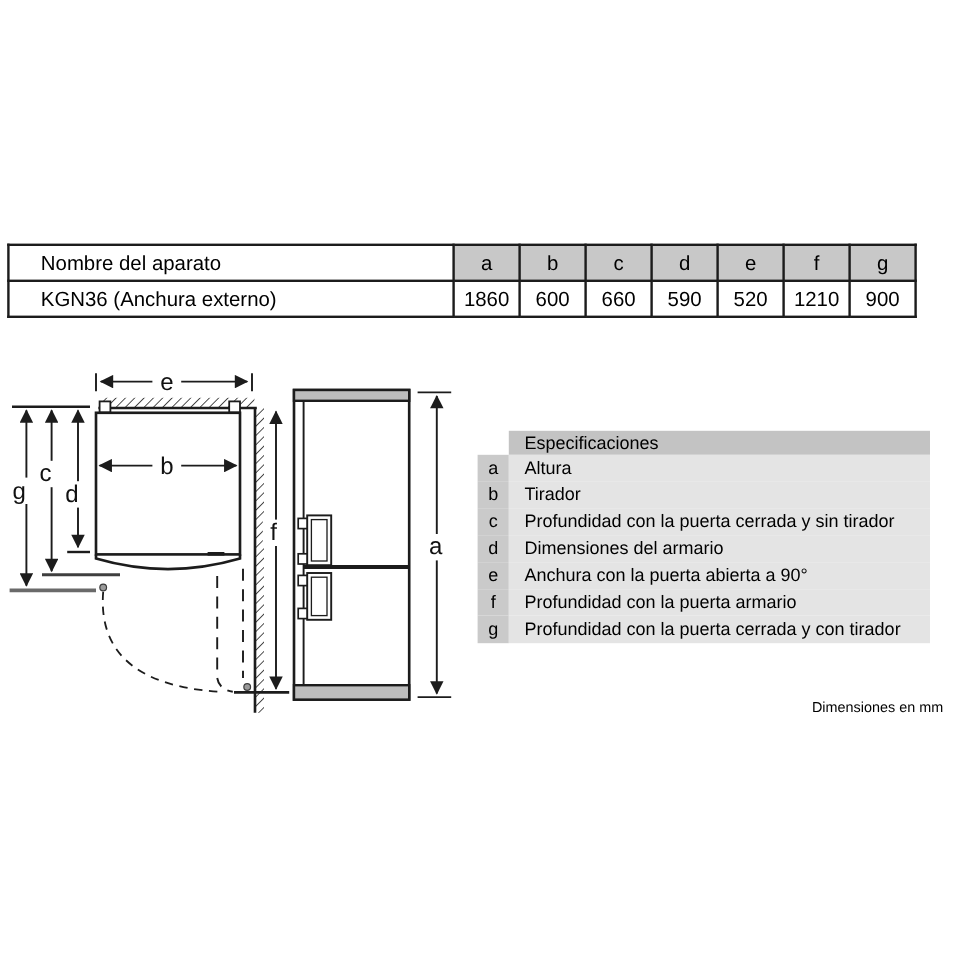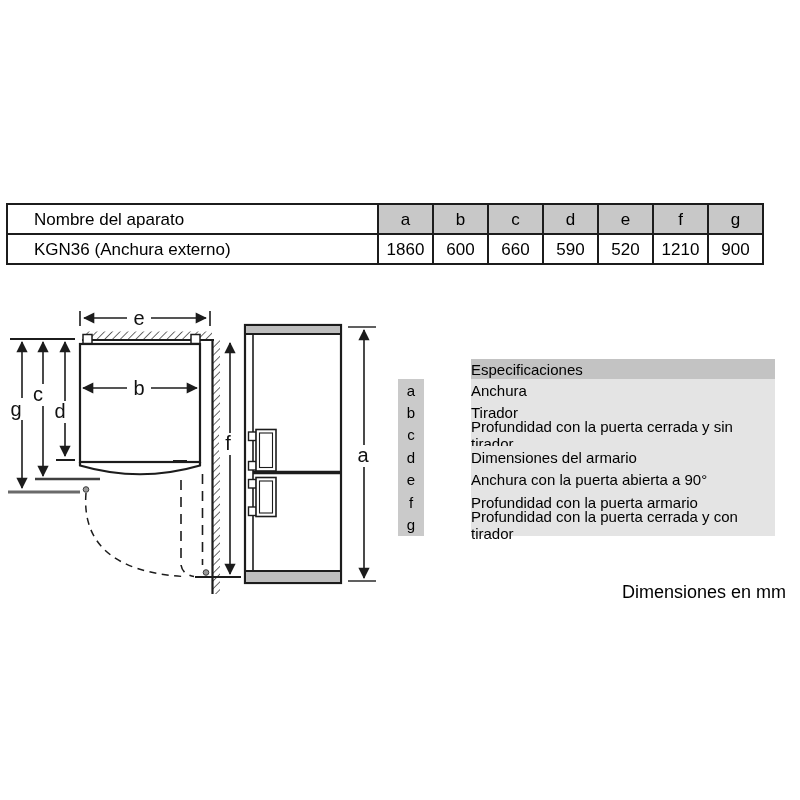--- a/index.html
+++ b/index.html
@@ -16,25 +16,25 @@
   col.cname{width:371px;} col.cv{width:55px;}
 
   
   .legend{position:absolute;left:398px;top:359px;width:377px;font-size:15px;}
   .legend .lrow{display:flex;align-items:center;height:22.4px;}
   .legend .lrow.lhead{height:20px;}
   .legend .lkey{width:26px;text-align:center;background:#cacaca;height:100%;
                 display:flex;align-items:center;justify-content:center;flex:none;}
   .legend .lhead .lkey{background:transparent;}
   .legend .llabel{flex:1;background:#e4e4e4;height:100%;display:flex;align-items:center;
-                  margin-left:47px;}
+                  padding-left:13px;}
   .legend .lhead .llabel{background:#c3c3c3;}
 
   
-  .dims-note{position:absolute;right:14px;top:582px;font-size:18px;}
+  .dims-note{position:absolute;right:14px;top:582px;font-size:12px;}
 
   
   svg.drawing{position:absolute;left:0;top:0;}
   svg.drawing text{font-family:"Liberation Sans",sans-serif;font-size:20px;fill:#111;}
 </style>
 </head>
 <body>
 
 <div id="stage">
 
@@ -187,21 +187,21 @@
     </g>
   </svg>
 
   <div class="legend">
     <div class="lrow lhead">
       <div class="lkey"></div>
       <div class="llabel">Especificaciones</div>
     </div>
     <div class="lrow">
       <div class="lkey">a</div>
-      <div class="llabel">Anchura</div>
+      <div class="llabel">Altura</div>
     </div>
     <div class="lrow">
       <div class="lkey">b</div>
       <div class="llabel">Tirador</div>
     </div>
     <div class="lrow">
       <div class="lkey">c</div>
       <div class="llabel">Profundidad con la puerta cerrada y sin tirador</div>
     </div>
     <div class="lrow">

